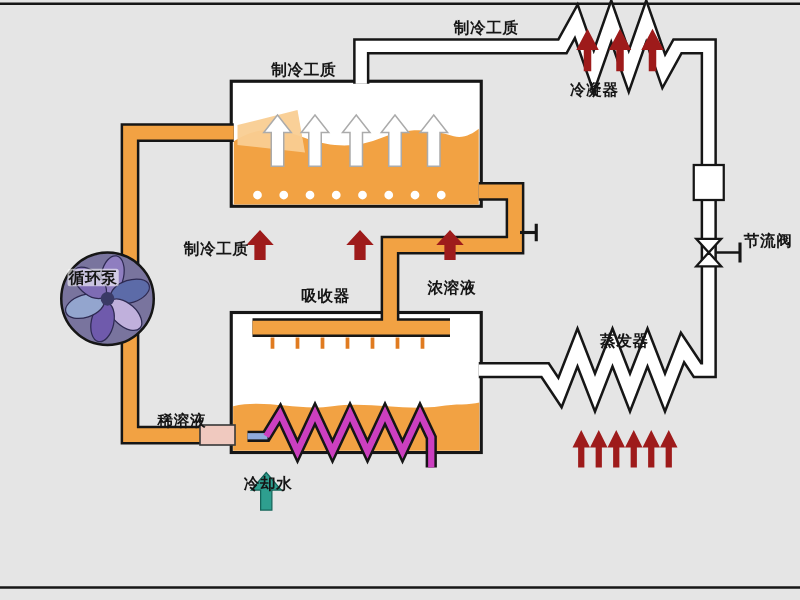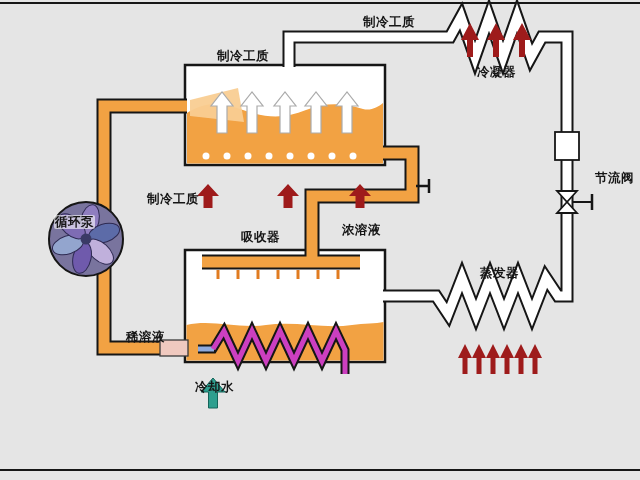--- a/index.html
+++ b/index.html
@@ -119,22 +119,22 @@
     <path d="M504.5,374 L504.5,358 L500,358 L507,344 L514,358 L509.5,358 L509.5,374 Z"></path>
     <path d="M518.5,374 L518.5,358 L514,358 L521,344 L528,358 L523.5,358 L523.5,374 Z"></path>
     <path d="M532.5,374 L532.5,358 L528,358 L535,344 L542,358 L537.5,358 L537.5,374 Z"></path>
   </g>
 
   <polygon points="208.5,408 208.5,392 201,392 213,378 225,392 217.5,392 217.5,408" fill="#2E9F8F" stroke="#14655A" stroke-width="1"></polygon>
 </svg>
 
 <div class="lbl" style="left:363px;top:15px">制冷工质</div>
 <div class="lbl" style="left:217px;top:49px">制冷工质</div>
-<div class="lbl" style="left:477px;top:65px">冷凝器</div>
-<div class="lbl" style="left:595px;top:171px">节流阀</div>
+<div class="lbl" style="left:456px;top:65px">冷凝器</div>
+<div class="lbl" style="left:595px;top:186px">节流阀</div>
 <div class="lbl" style="left:480px;top:266px">蒸发器</div>
 <div class="lbl" style="left:147px;top:192px">制冷工质</div>
 <div class="lbl" style="left:241px;top:230px">吸收器</div>
 <div class="lbl" style="left:342px;top:223px">浓溶液</div>
 <div class="lbl lbl-on-pump" style="left:54px;top:215px">循环泵</div>
 <div class="lbl" style="left:126px;top:330px">稀溶液</div>
 <div class="lbl" style="left:195px;top:380px">冷却水</div>
 
 </div>
 

